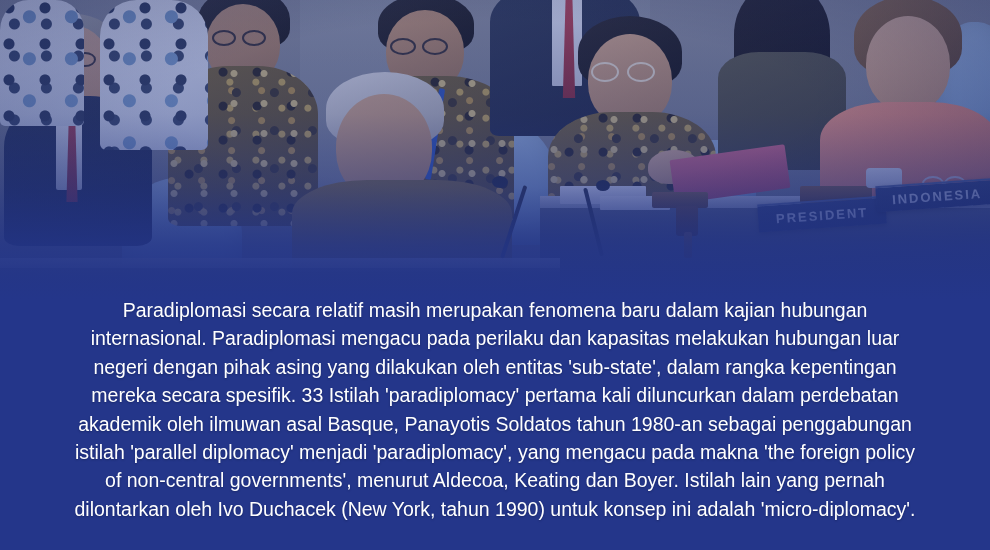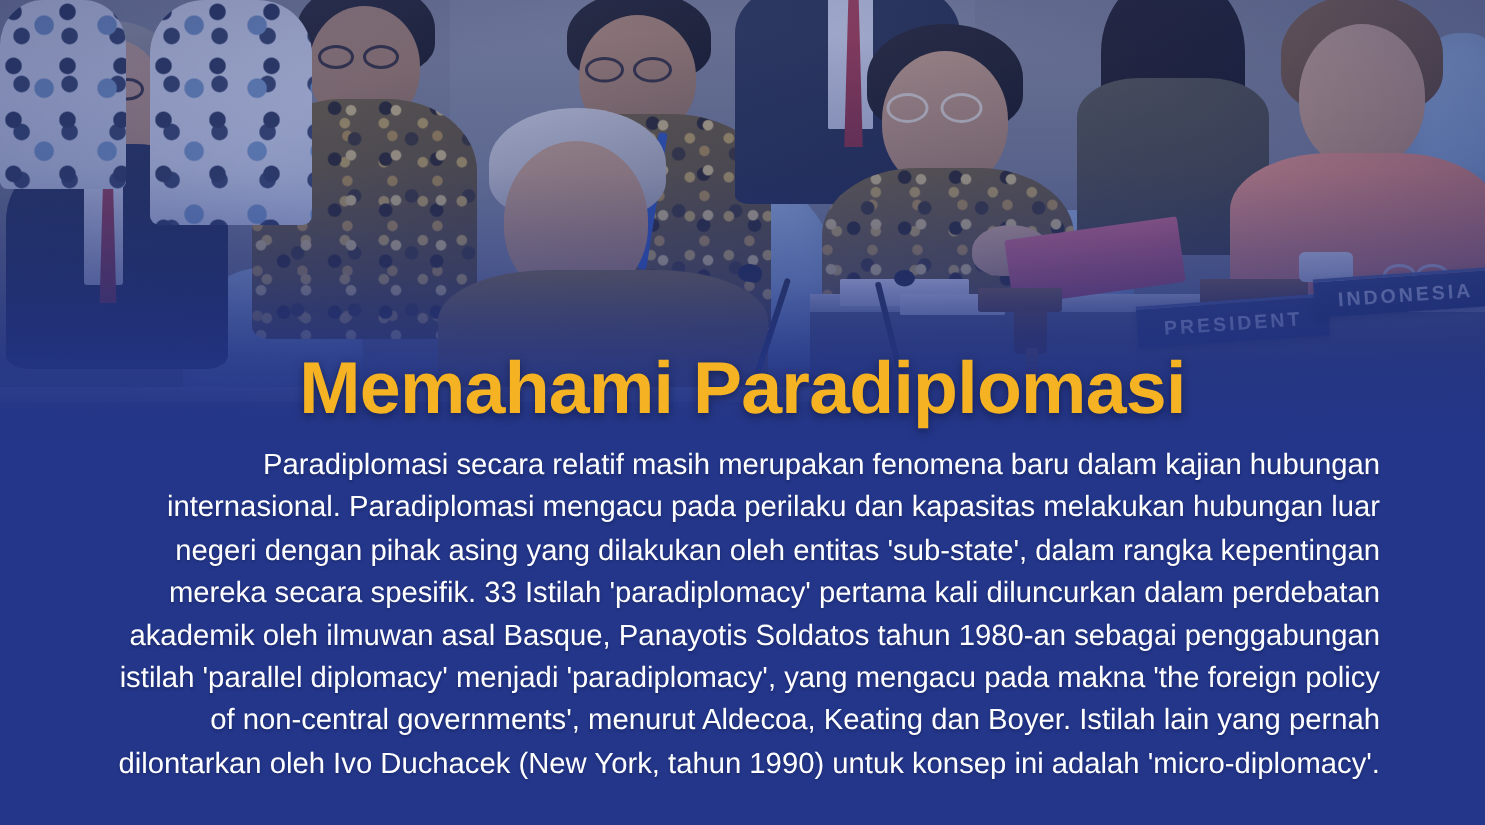--- a/index.html
+++ b/index.html
@@ -197,21 +197,21 @@
     font-weight:700;
     letter-spacing:-.5px;
     line-height:1.05;
     text-shadow:0 2px 6px rgba(10,16,50,.55);
     white-space:nowrap;
   }
   .bodytext {
     position:absolute;
     left:70px; right:70px;
     top:296px;
-    text-align:right;
+    text-align:center;
     color:#ffffff;
     font-size:19.5px;
     line-height:28.4px;
     font-weight:400;
     text-shadow:0 1px 2px rgba(10,16,50,.35);
   }
 </style>
 </head>
 <body>
 
@@ -326,17 +326,16 @@
       <div class="nameplate" style="left:758px;top:200px;width:128px;height:28px;transform:rotate(-4deg);">PRESIDENT</div>
       <div class="nameplate" style="left:876px;top:182px;width:122px;height:26px;transform:rotate(-4deg);">INDONESIA</div>
 
     </div>
 
     <div class="photo-vignette"></div>
     <div class="photo-tint"></div>
   </div>
 
   <div class="content">
-    <div class="title">Memahami Paradiplomasi</div>
     <div class="bodytext">Paradiplomasi secara relatif masih merupakan fenomena baru dalam kajian hubungan internasional. Paradiplomasi mengacu pada perilaku dan kapasitas melakukan hubungan luar negeri dengan pihak asing yang dilakukan oleh entitas 'sub-state', dalam rangka kepentingan mereka secara spesifik. 33 Istilah 'paradiplomacy' pertama kali diluncurkan dalam perdebatan akademik oleh ilmuwan asal Basque, Panayotis Soldatos tahun 1980-an sebagai penggabungan istilah 'parallel diplomacy' menjadi 'paradiplomacy', yang mengacu pada makna 'the foreign policy of non-central governments', menurut Aldecoa, Keating dan Boyer. Istilah lain yang pernah dilontarkan oleh Ivo Duchacek (New York, tahun 1990) untuk konsep ini adalah 'micro-diplomacy'.</div>
   </div>
 
 </div>
 
 </body></html>

